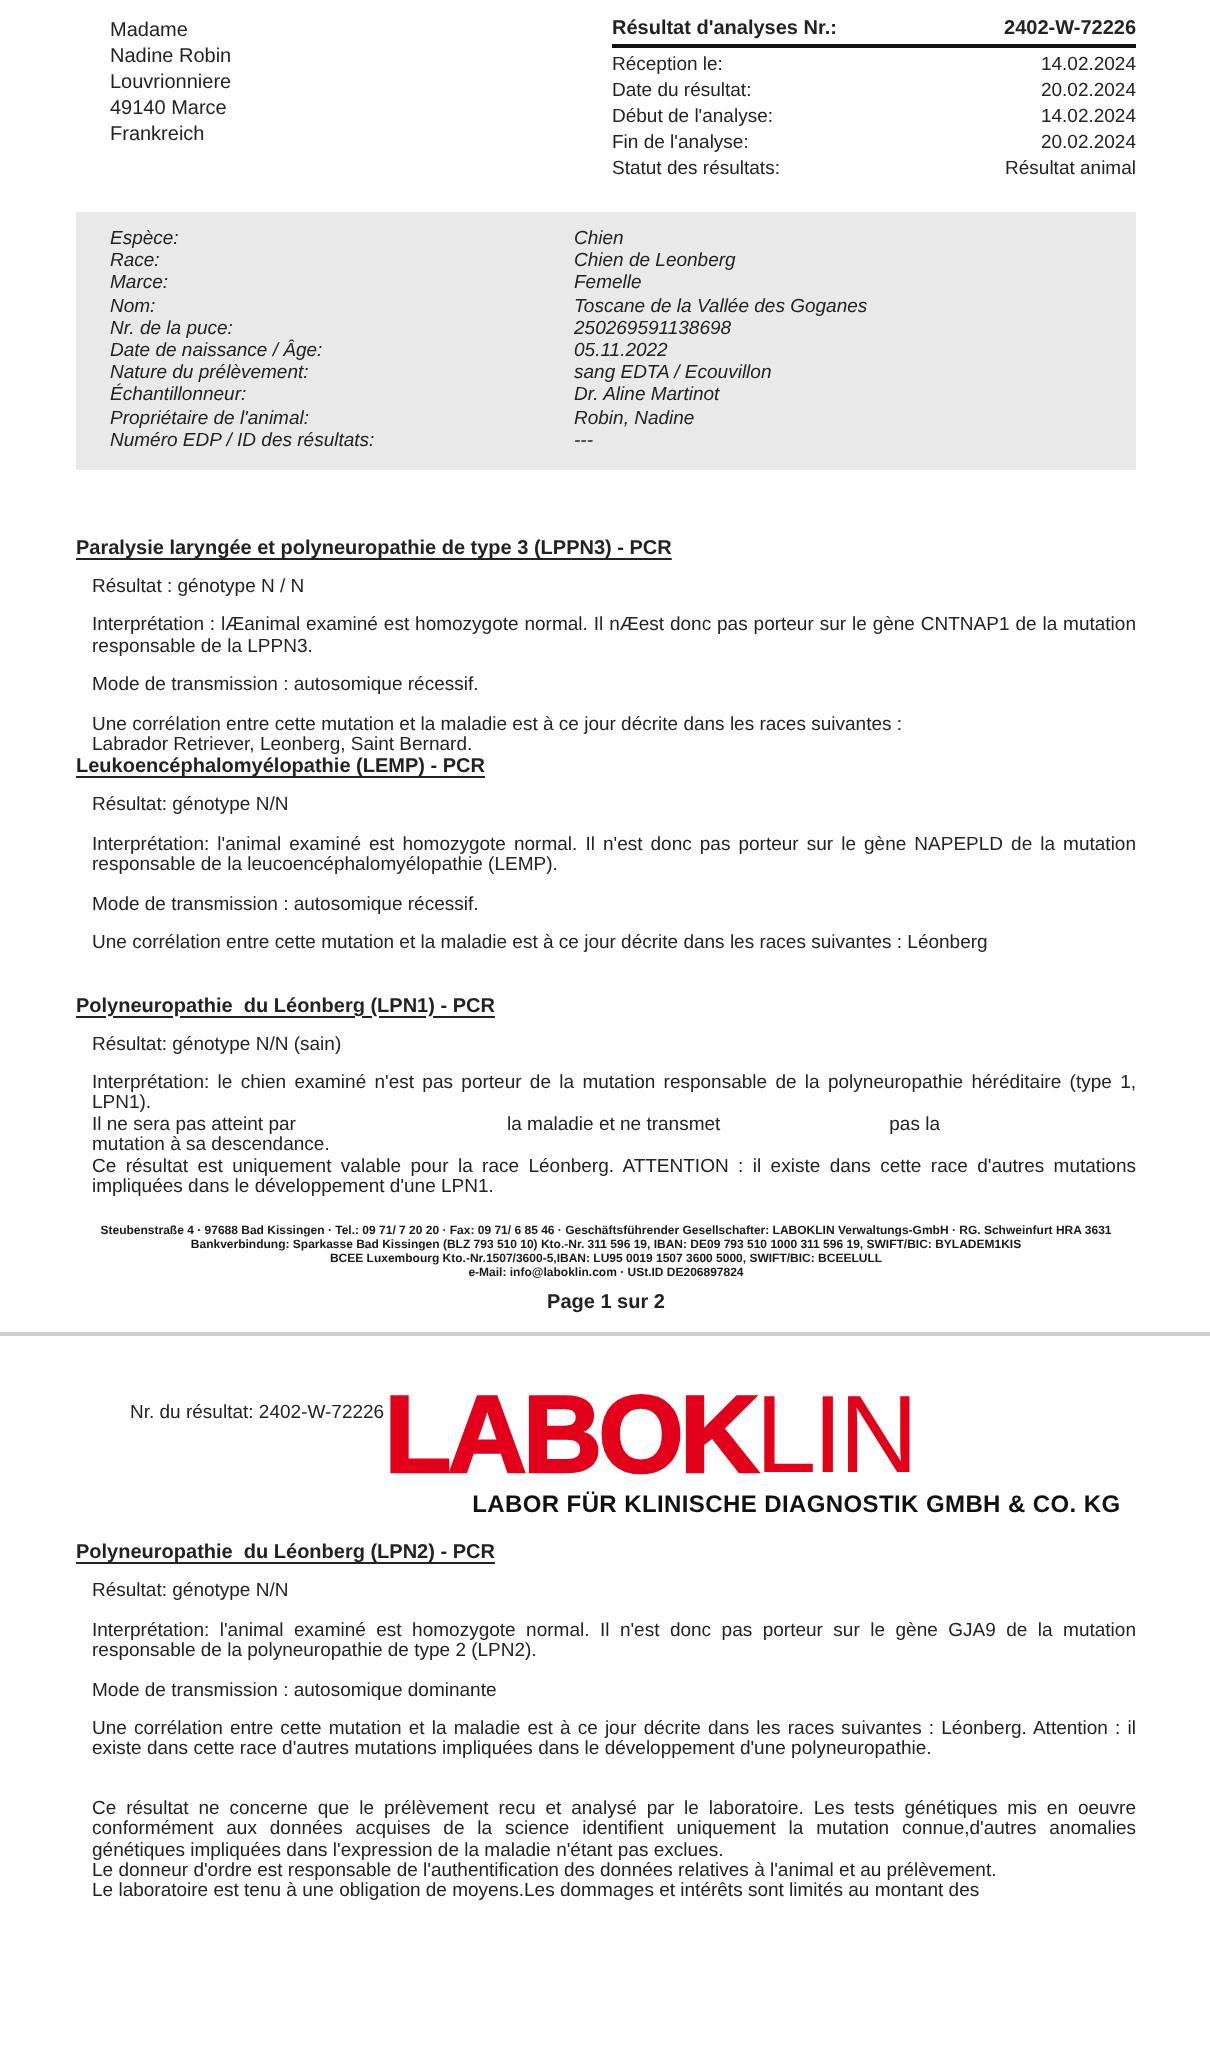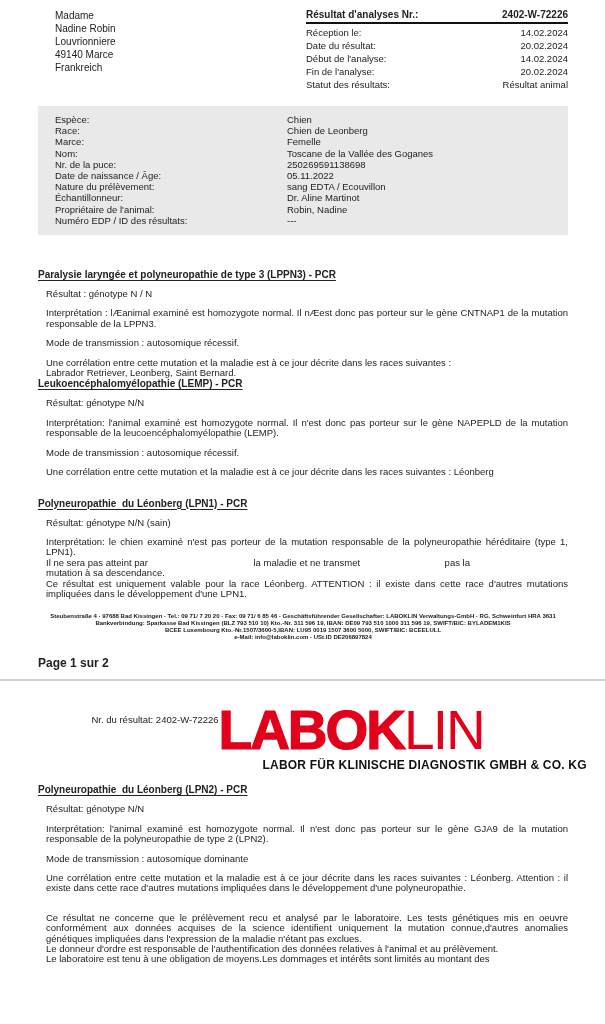--- a/index.html
+++ b/index.html
@@ -9,40 +9,40 @@
 
   
   .top-row { display:flex; justify-content:space-between; padding-top:9px; }
   .addr { margin-left:17px; font-size:10px; line-height:13px; }
   .rh { width:262px; font-size:9.5px; }
   .rh-title { display:flex; justify-content:space-between; font-weight:bold; font-size:10px;
               border-bottom:2px solid #111; padding-bottom:2px; margin-bottom:2px; }
   .rh-row { display:flex; justify-content:space-between; line-height:13px; }
 
   
-  .info-box { background:#e9e9e9; margin-top:15px; padding:8px 10px 9px 17px; }
+  .info-box { background:#e9e9e9; margin-top:15px; padding:8px 10px 9px 17px;font-style:italic; }
   .ib-row { display:grid; grid-template-columns:232px 1fr; font-size:9.5px; line-height:11.2px; }
 
   
   .sec-title { font-weight:bold; font-size:10px; text-decoration:underline;
                text-underline-offset:2px; text-decoration-thickness:1.2px; white-space:pre-wrap; }
   .para { margin-top:9px; font-size:9.5px; line-height:10.4px;padding-left:8px; }
   .tight { margin-top:0; }
   .justify { text-align:justify; }
   .prewrap { white-space:pre-wrap; }
   .mt34 { margin-top:34px; } .mt22 { } .mt20 { margin-top:20px; }
 
   
   .footer { margin-top:14px; text-align:center; font-weight:bold; font-size:6px;
             line-height:7px; color:#1a1a1a; }
-  .page-label { text-align:left; font-weight:bold; font-size:12px; margin-top:15px; }
+  .page-label { text-align:center; font-weight:bold; font-size:10px; margin-top:5px; }
   .separator { border-top:2.5px solid #cfcfcf; margin-top:9px; }
 
   
-  .p2-head { display:flex; justify-content:center; align-items:flex-start; margin-top:24px; }
+  .p2-head { display:flex; justify-content:flex-start; align-items:flex-start; margin-top:24px; }
   .result-nr { margin-left:27px; margin-top:9px; font-size:9.5px; }
   .logo { width:323px; }
   .logo-word { color:#e2001a; font-size:55px; line-height:50px; letter-spacing:-2px;
                white-space:nowrap; }
   .logo-bold { font-weight:bold; -webkit-text-stroke:1.2px #e2001a; }
   .logo-light { font-weight:normal; }
   .logo-sub { font-weight:bold; font-size:12px; letter-spacing:0.2px; color:#111; margin-top:3px;
               white-space:nowrap;padding-left:44px; }
   .mt26 { margin-top:12px; }
   .disclaimer { margin-top:19px; }

